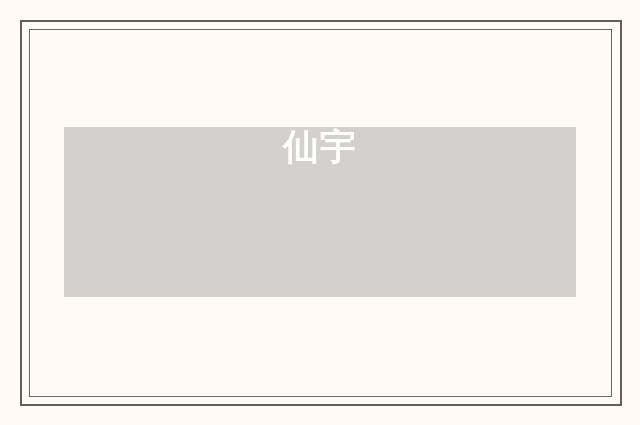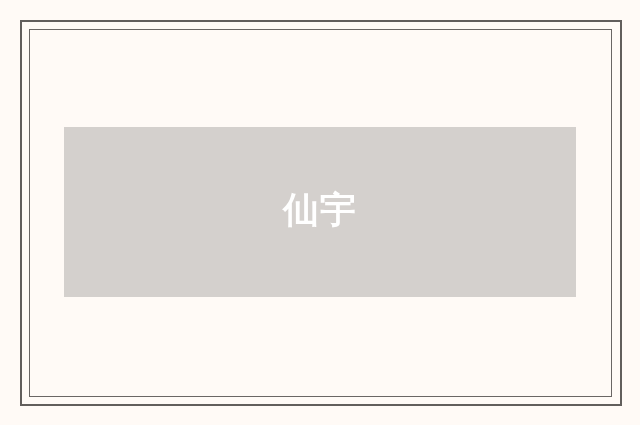--- a/index.html
+++ b/index.html
@@ -21,21 +21,20 @@
       left: 29px; top: 29px;
       width: 581px; height: 366px;
       border: 1px solid #6a6664;
     }
     .placeholder {
       position: absolute;
       left: 64px; top: 127px;
       width: 512px; height: 170px;
       background: #d4d0cd;
       display: flex;
-      align-items: center;
       justify-content: center;
     }
     .placeholder-text {
       color: #ffffff;
       font-size: 36px;
       font-weight: bold;
       letter-spacing: 1px;
       margin-top: -4px;
     }
   </style>

